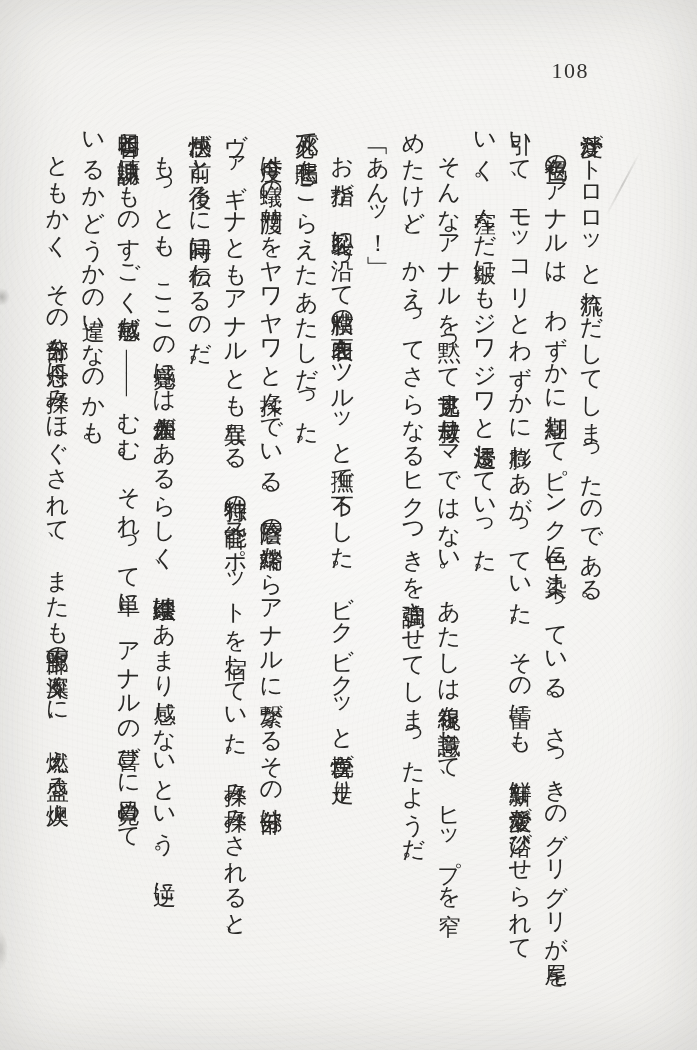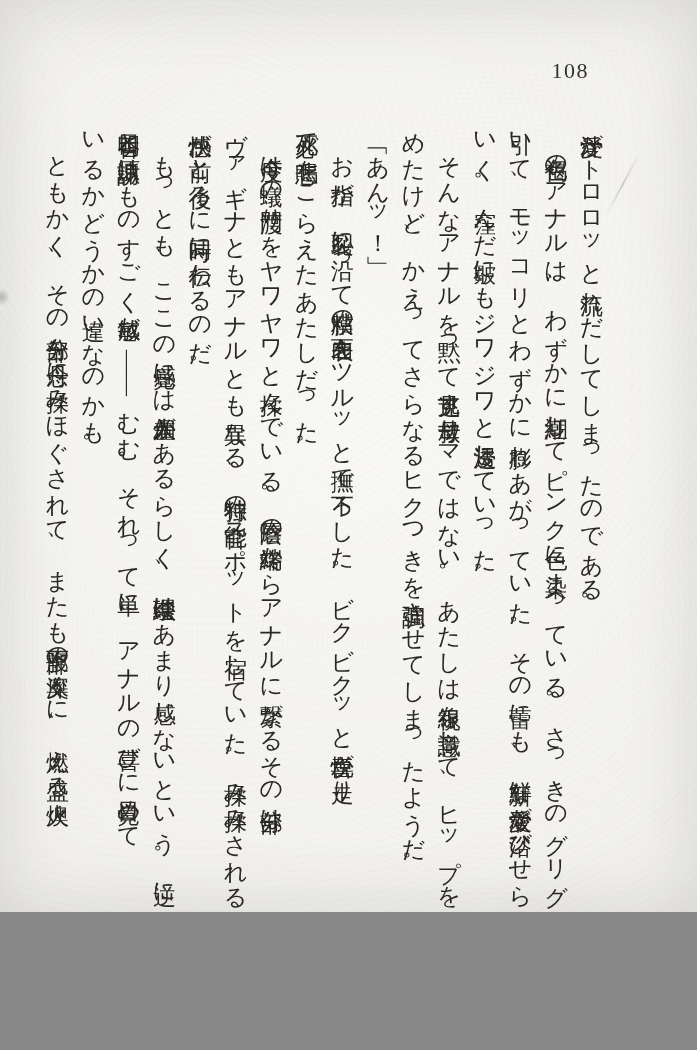--- a/index.html
+++ b/index.html
@@ -3,21 +3,21 @@
 <meta charset="utf-8">
 <style>
   html, body {
     margin: 0;
     padding: 0;
     background: #888;
   }
   .page {
     position: relative;
     width: 697px;
-    height: 912px;
+    height: 1050px;
     margin: 0 auto;
     background:
       radial-gradient(ellipse 120% 100% at 50% 45%, rgba(255,255,255,0.55), rgba(0,0,0,0) 70%),
       #f1f0ed;
     box-shadow: inset 0 0 70px rgba(90,88,82,0.18);
     overflow: hidden;
     font-family: "Liberation Serif", "DejaVu Serif", serif;
     color: #292826;
   }
   .page-number {

